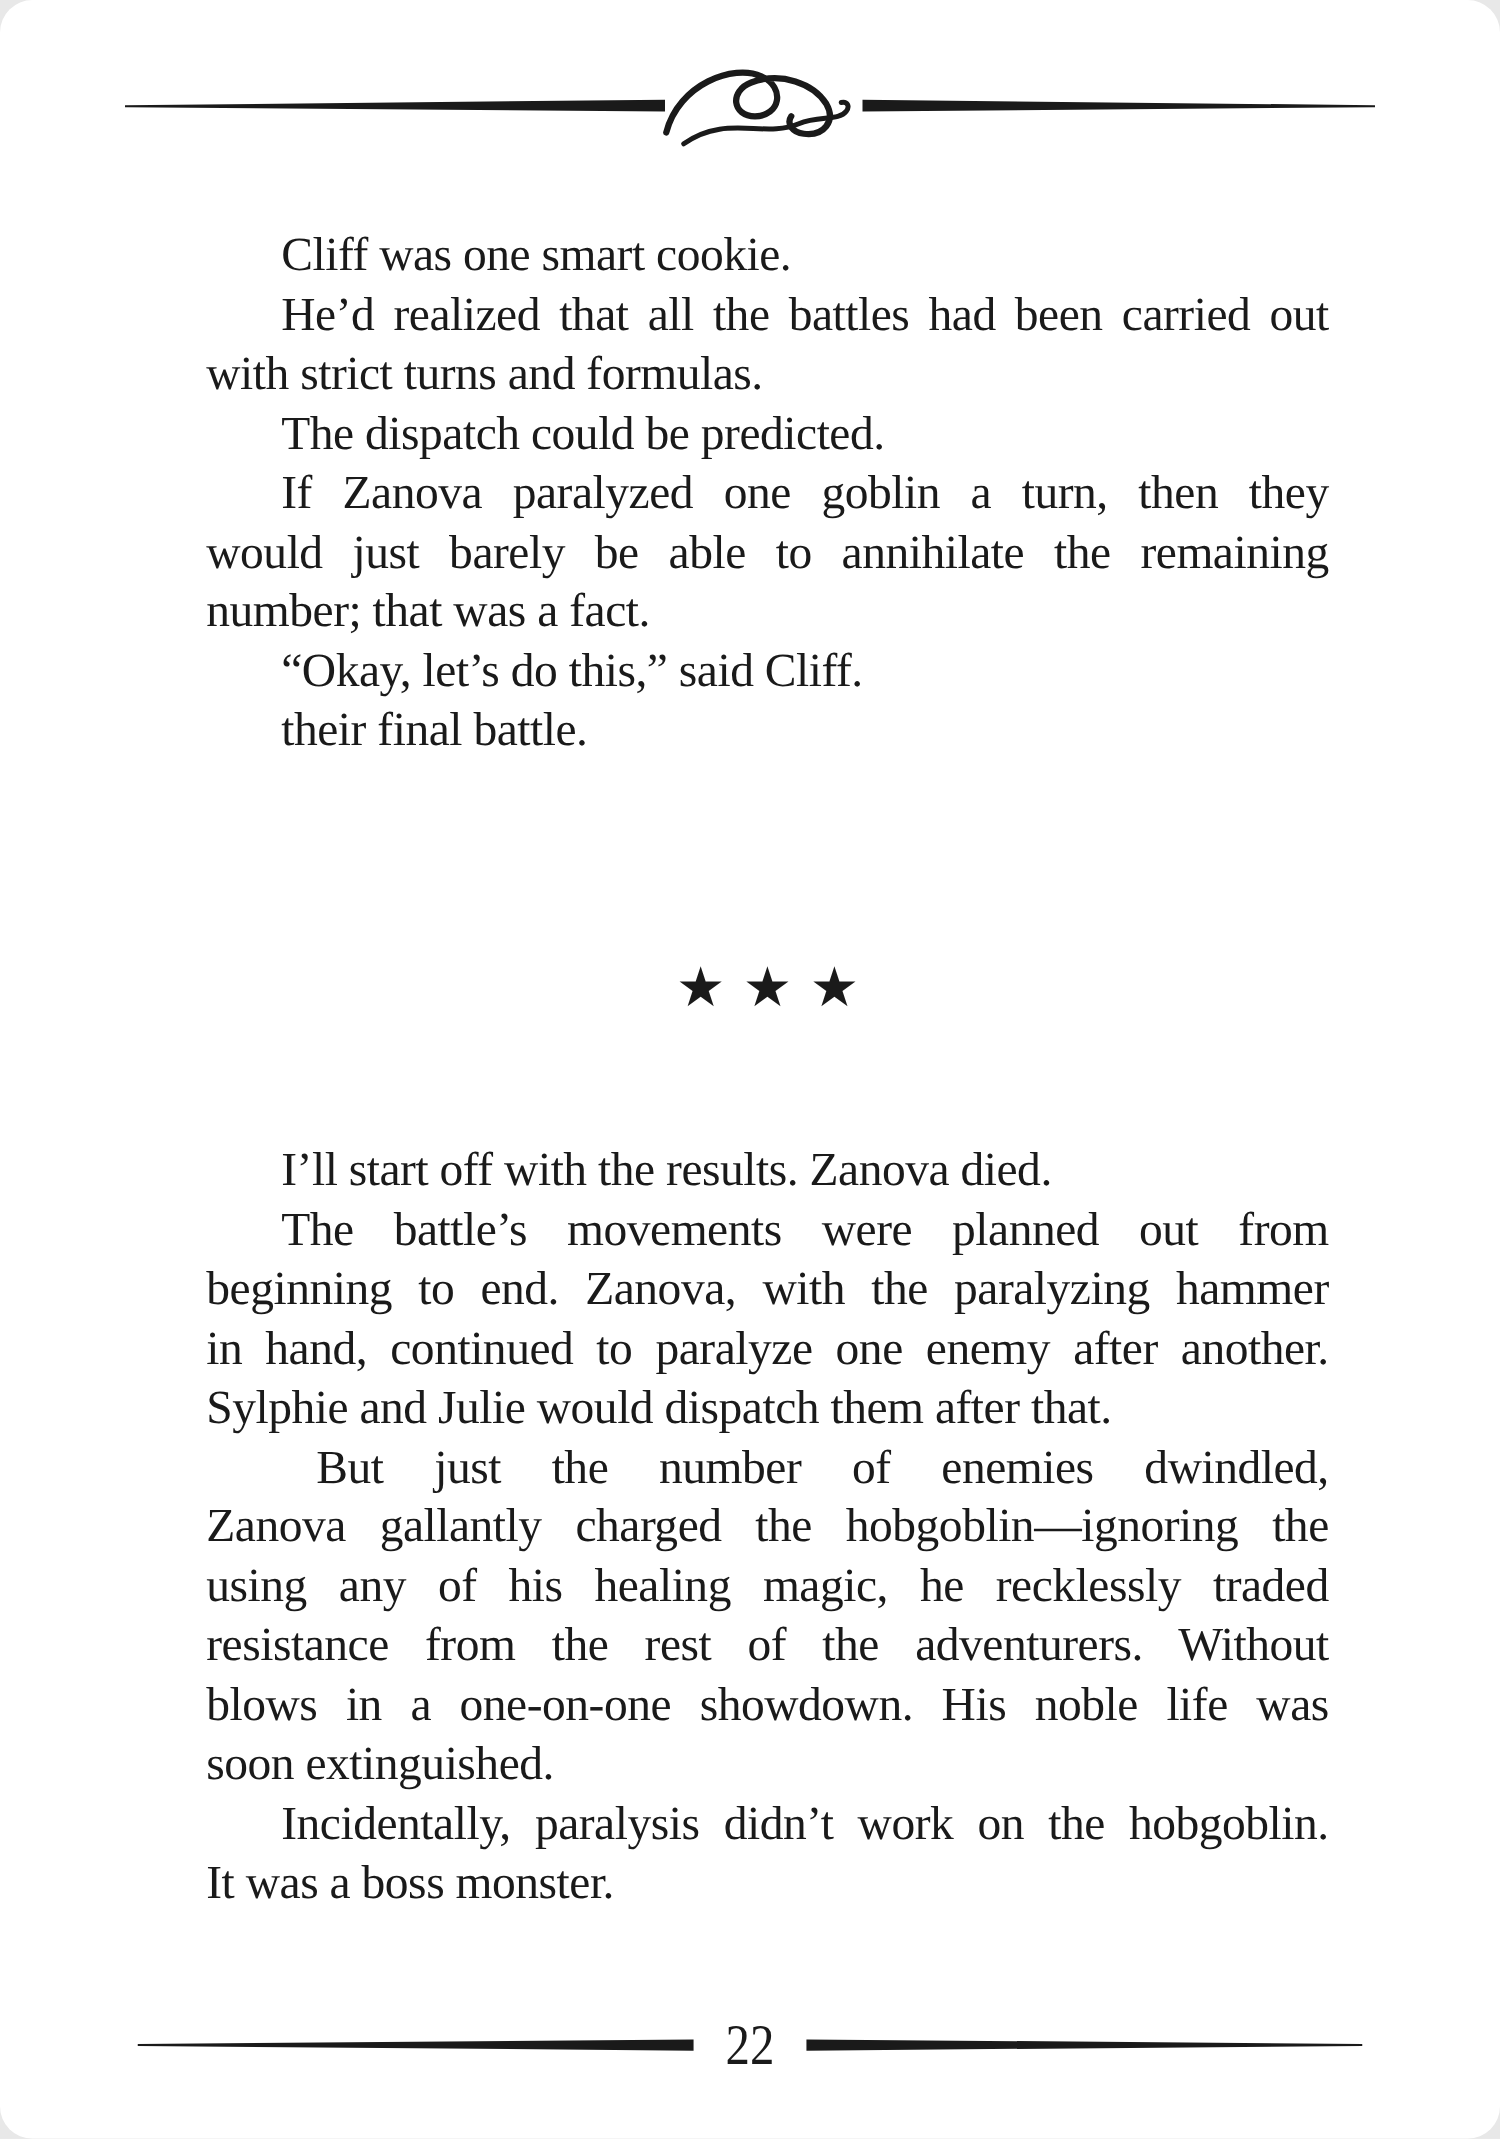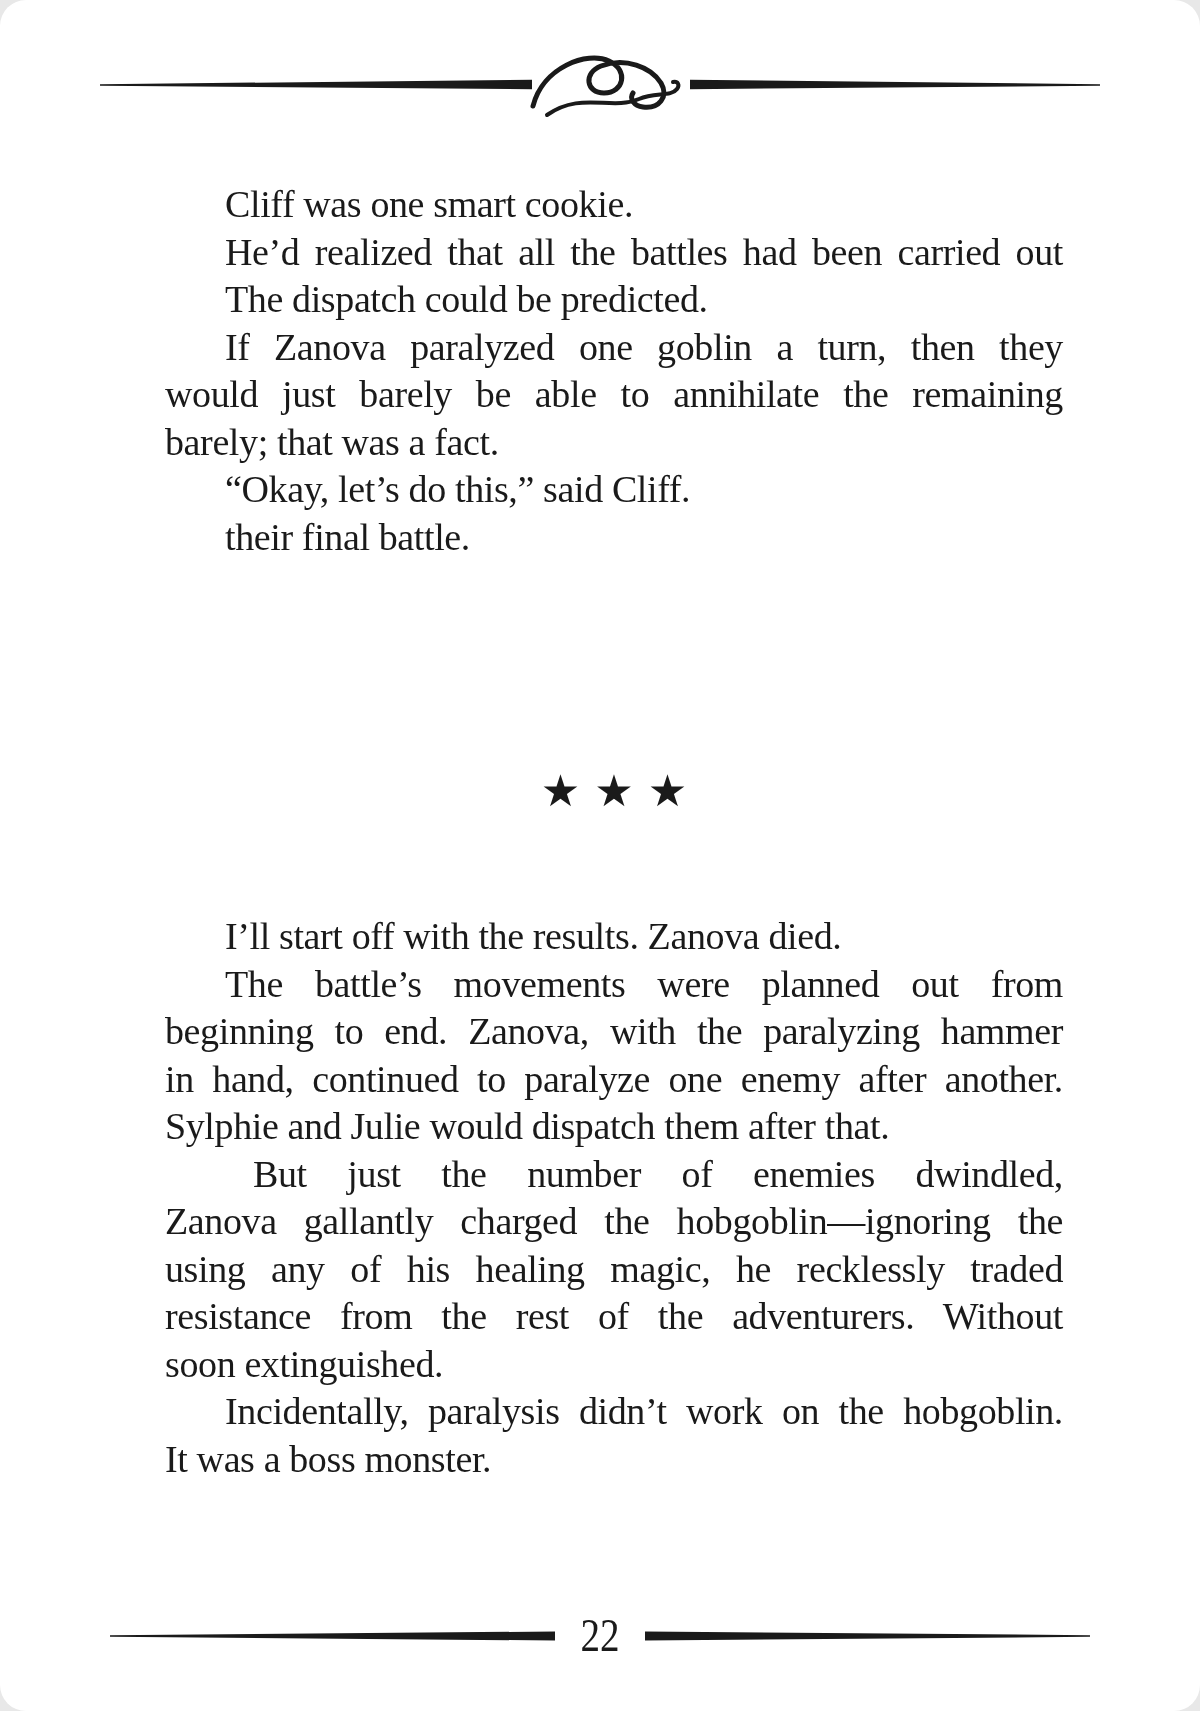--- a/index.html
+++ b/index.html
@@ -100,28 +100,29 @@
       <path stroke-width="4" d="M452,66 C486,42 516,62 544,50 C560,43 576,48 582,40 C585,36 583,32 578,33"></path>
     </g>
   </svg>
 
   <div class="content section-1">
     <div class="para">
       <div class="line last">Cliff was one smart cookie.</div>
     </div>
     <div class="para">
       <div class="line">He’d realized that all the battles had been carried out</div>
+      <div class="line last">with strict turns and formulas.</div>
     </div>
     <div class="para">
       <div class="line last">The dispatch could be predicted.</div>
     </div>
     <div class="para">
       <div class="line">If Zanova paralyzed one goblin a turn, then they</div>
       <div class="line">would just barely be able to annihilate the remaining</div>
-      <div class="line last">barely; that was a fact.</div>
+      <div class="line last">number; that was a fact.</div>
     </div>
     <div class="para">
       <div class="line last">“Okay, let’s do this,” said Cliff.</div>
     </div>
     <div class="para">
       <div class="line last">their final battle.</div>
     </div>
   </div>
 
   <div class="scene-break">★ ★ ★</div>
@@ -134,20 +135,21 @@
       <div class="line">The battle’s movements were planned out from</div>
       <div class="line">beginning to end. Zanova, with the paralyzing hammer</div>
       <div class="line">in hand, continued to paralyze one enemy after another.</div>
       <div class="line last">Sylphie and Julie would dispatch them after that.</div>
     </div>
     <div class="para indent-lg">
       <div class="line">But just the number of enemies dwindled,</div>
       <div class="line">Zanova gallantly charged the hobgoblin—ignoring the</div>
       <div class="line">using any of his healing magic, he recklessly traded</div>
       <div class="line">resistance from the rest of the adventurers. Without</div>
+      <div class="line">blows in a one-on-one showdown. His noble life was</div>
       <div class="line last">soon extinguished.</div>
     </div>
     <div class="para">
       <div class="line">Incidentally, paralysis didn’t work on the hobgoblin.</div>
       <div class="line last">It was a boss monster.</div>
     </div>
   </div>
 
   <div class="footer">
     <svg class="rule" viewBox="0 0 445 12" preserveAspectRatio="none" aria-hidden="true">

